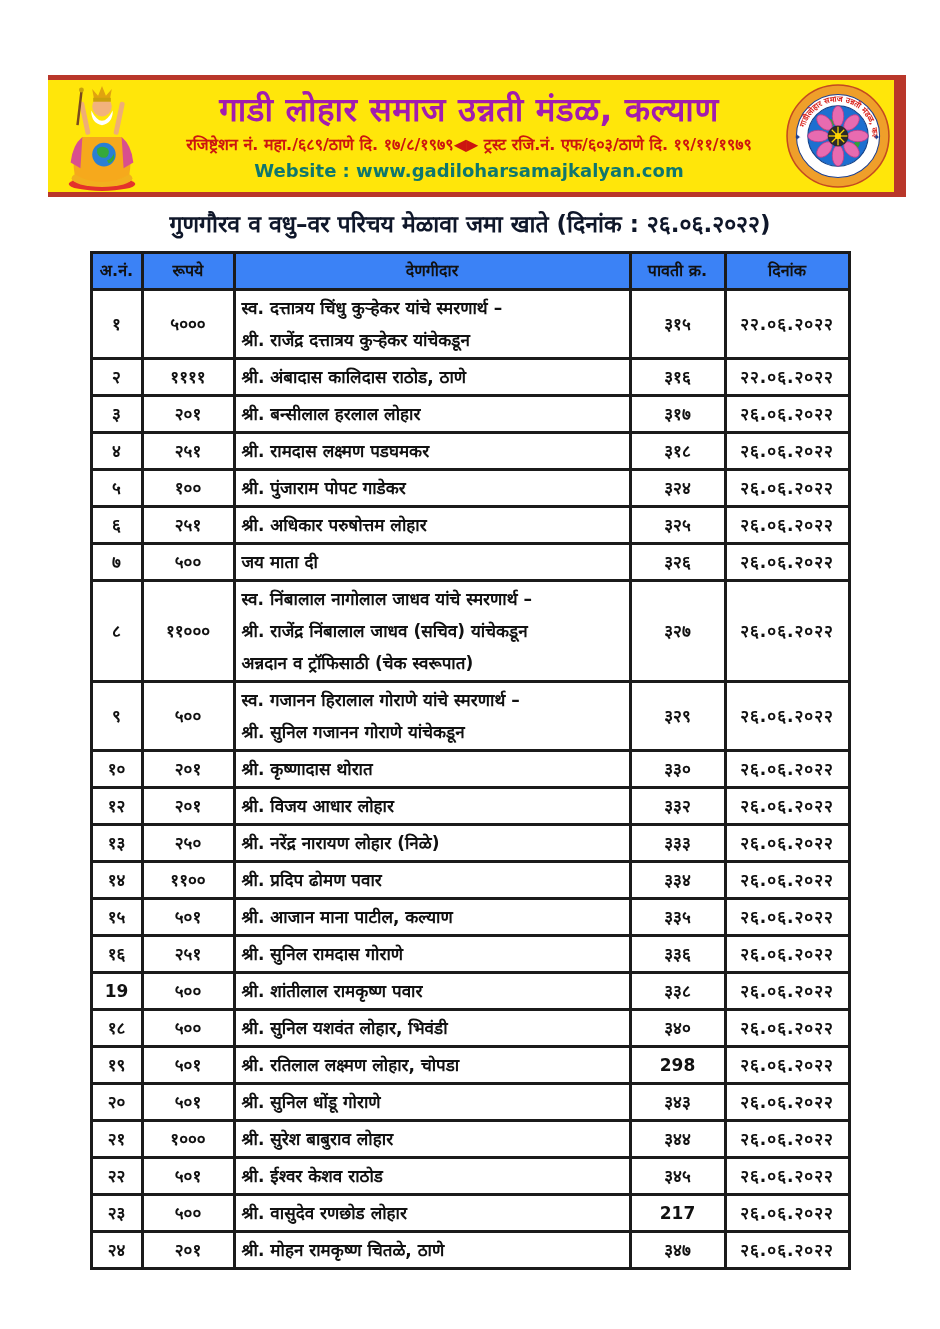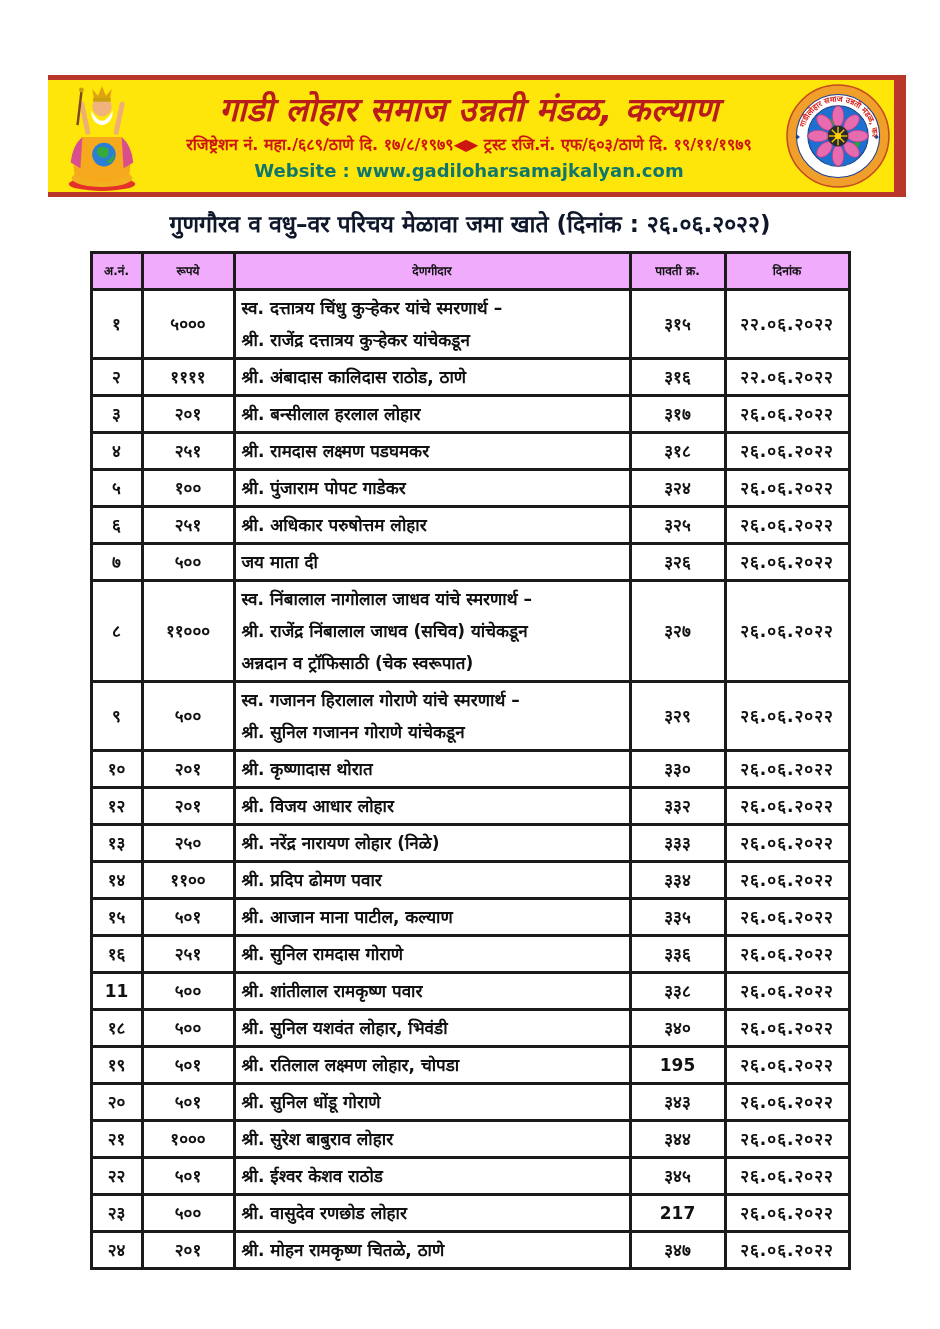--- a/index.html
+++ b/index.html
@@ -17,23 +17,22 @@
     background:#ffe60a;
     border-top:5px solid #b9372a;
     border-bottom:5px solid #b9372a;
     border-right:12px solid #b9372a;
     display:flex; align-items:center;
   }
   .banner-left  { width:108px; display:flex; justify-content:center; }
   .banner-mid   { flex:1; text-align:center; padding:2px 0; }
   .banner-right { width:112px; display:flex; justify-content:center; }
   .banner-title {
-    color:#b91c1c; font-weight:bold; font-size:33px; line-height:40px;
+    color:#a21caf; font-weight:bold; font-size:33px; line-height:40px;
     letter-spacing:0.5px;
-    font-style:italic;
   }
   .banner-reg {
     color:#cc1510; font-weight:bold; font-size:16px; line-height:24px;
     margin-top:3px; white-space:nowrap;
   }
   .banner-web {
     color:#0f766e; font-weight:bold; font-size:18px; line-height:24px;
     margin-top:2px;
   }
 
@@ -52,21 +51,21 @@
   table.ledger col.c2 { width:92px; }
   table.ledger col.c3 { width:396px; }
   table.ledger col.c4 { width:95px; }
   table.ledger col.c5 { width:124px; }
   table.ledger th, table.ledger td {
     border:3px solid #1b1b1b;
     font-weight:bold; color:#111111;
     font-size:17px; line-height:32px;
     padding:1px 6px; vertical-align:middle;
   }
-  table.ledger th { background:#f0abfc; text-align:center; font-size:12px; height:37px; }
+  table.ledger th { background:#3b82f6; text-align:center; font-size:16px; height:37px; }
   td.c-sr      { text-align:center; }
   td.c-amt     { text-align:center; padding-right:10px; }
   td.c-donor   { text-align:left; white-space:pre-line; padding-left:8px; }
   td.c-receipt { text-align:center; }
   td.c-date    { text-align:center; letter-spacing:1px; }
 </style>
 </head>
 <body>
 
 <div class="page">
@@ -282,40 +281,40 @@
 
     <tr>
       <td class="c-sr">१६</td>
       <td class="c-amt">२५१</td>
       <td class="c-donor">श्री. सुनिल रामदास गोराणे</td>
       <td class="c-receipt">३३६</td>
       <td class="c-date">२६.०६.२०२२</td>
     </tr>
 
     <tr>
-      <td class="c-sr">11</td>
+      <td class="c-sr">19</td>
       <td class="c-amt">५००</td>
       <td class="c-donor">श्री. शांतीलाल रामकृष्ण पवार</td>
       <td class="c-receipt">३३८</td>
       <td class="c-date">२६.०६.२०२२</td>
     </tr>
 
     <tr>
       <td class="c-sr">१८</td>
       <td class="c-amt">५००</td>
       <td class="c-donor">श्री. सुनिल यशवंत लोहार, भिवंडी</td>
       <td class="c-receipt">३४०</td>
       <td class="c-date">२६.०६.२०२२</td>
     </tr>
 
     <tr>
       <td class="c-sr">१९</td>
       <td class="c-amt">५०१</td>
       <td class="c-donor">श्री. रतिलाल लक्ष्मण लोहार, चोपडा</td>
-      <td class="c-receipt">195</td>
+      <td class="c-receipt">298</td>
       <td class="c-date">२६.०६.२०२२</td>
     </tr>
 
     <tr>
       <td class="c-sr">२०</td>
       <td class="c-amt">५०१</td>
       <td class="c-donor">श्री. सुनिल धोंडू गोराणे</td>
       <td class="c-receipt">३४३</td>
       <td class="c-date">२६.०६.२०२२</td>
     </tr>

